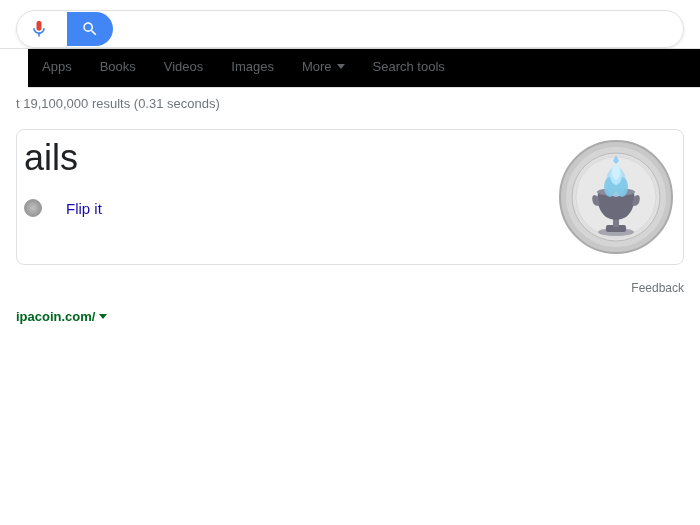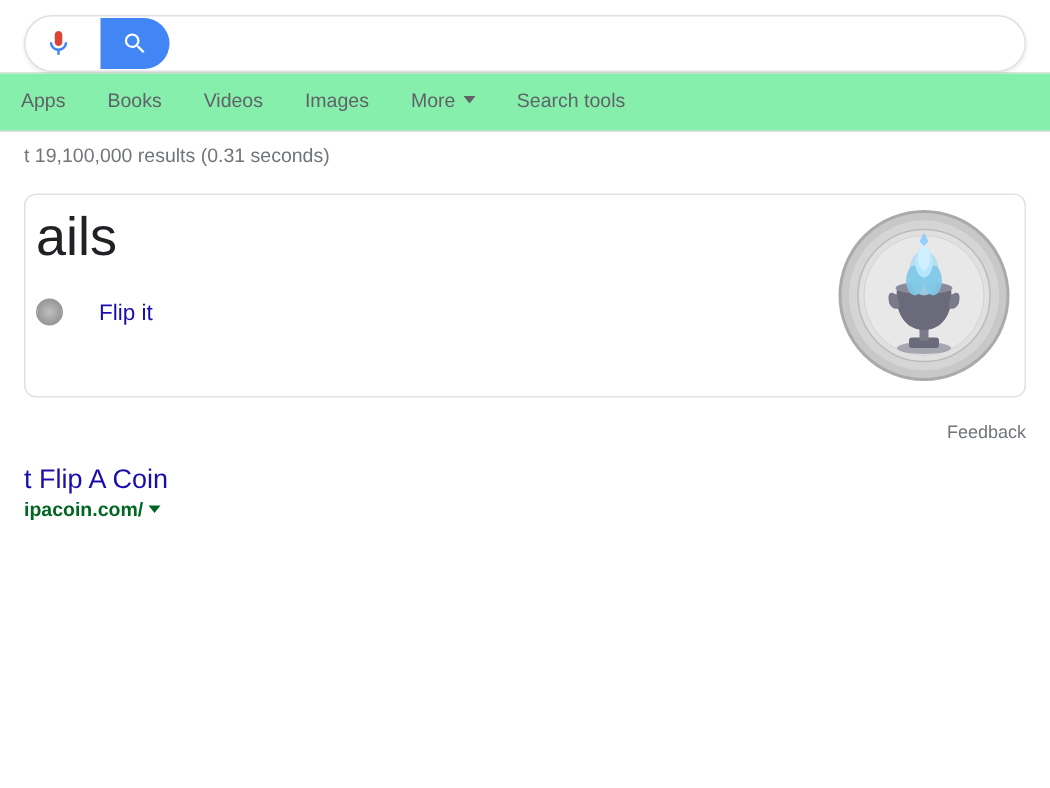--- a/index.html
+++ b/index.html
@@ -54,21 +54,22 @@
       margin: -8px -12px -8px 8px;
     }
     .search-btn svg { width: 18px; height: 18px; fill: #fff; }
 
     
     .nav-tabs {
       display: flex;
       align-items: center;
       padding: 0 0 0 0;
       border-bottom: 1px solid #e0e0e0;
-      background: #86efac;
+      background: #000000;
+      margin-left: 28px;
     }
     .nav-tab {
       padding: 10px 14px;
       font-size: 13px;
       color: #5f6368;
       cursor: pointer;
       text-decoration: none;
       display: flex;
       align-items: center;
       gap: 3px;
@@ -271,18 +272,17 @@
     <path d="M42 60 Q35 55 37 65 Q39 70 44 68" fill="#7a7a8a" stroke="#6a6a7a" stroke-width="0.5"></path>
     <path d="M78 60 Q85 55 83 65 Q81 70 76 68" fill="#7a7a8a" stroke="#6a6a7a" stroke-width="0.5"></path>
   </svg>
 </div>
 
 <div class="feedback-row">
   <span>Feedback</span>
 </div>
 
 <div class="search-result">
-  <a class="result-title-link">t Flip A Coin</a>
   <div class="result-url-row">
     <span class="result-url">ipacoin.com/</span>
     <span class="result-url-chevron"></span>
   </div>
 </div>
 
 </body></html>

